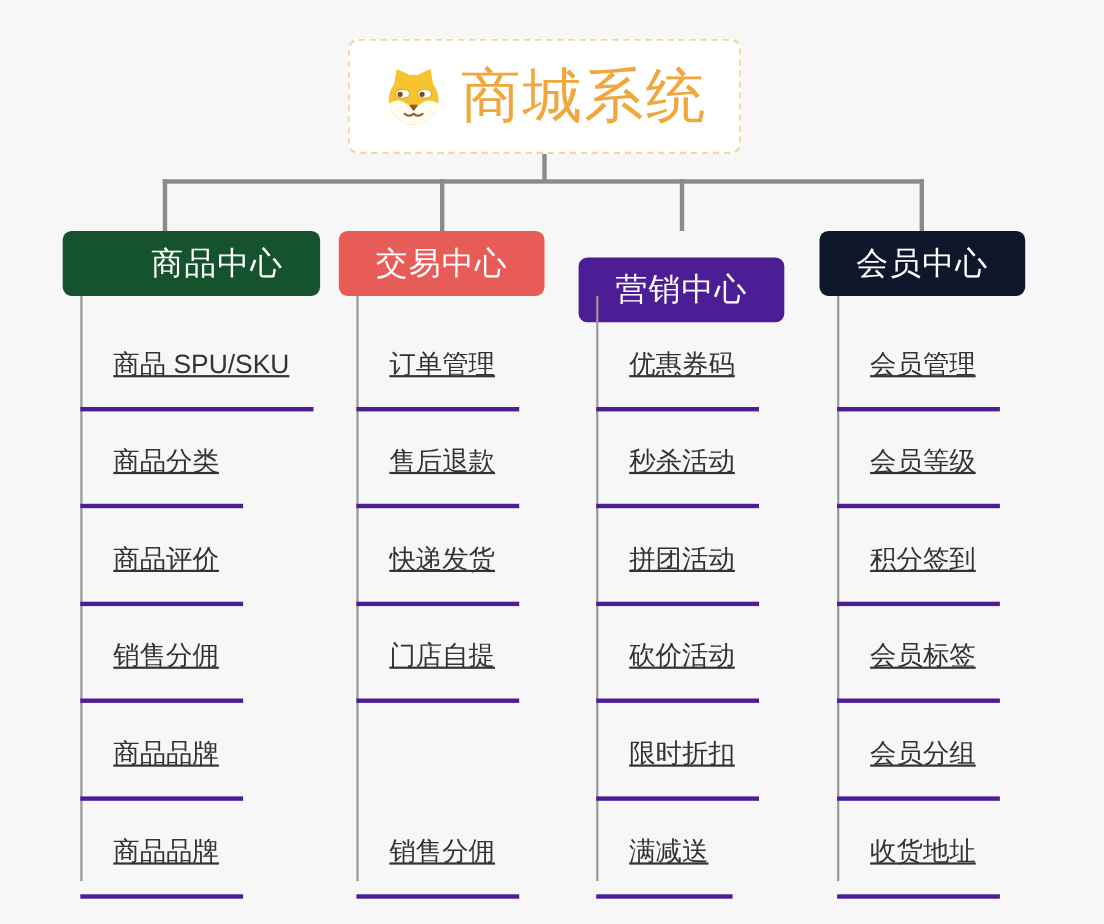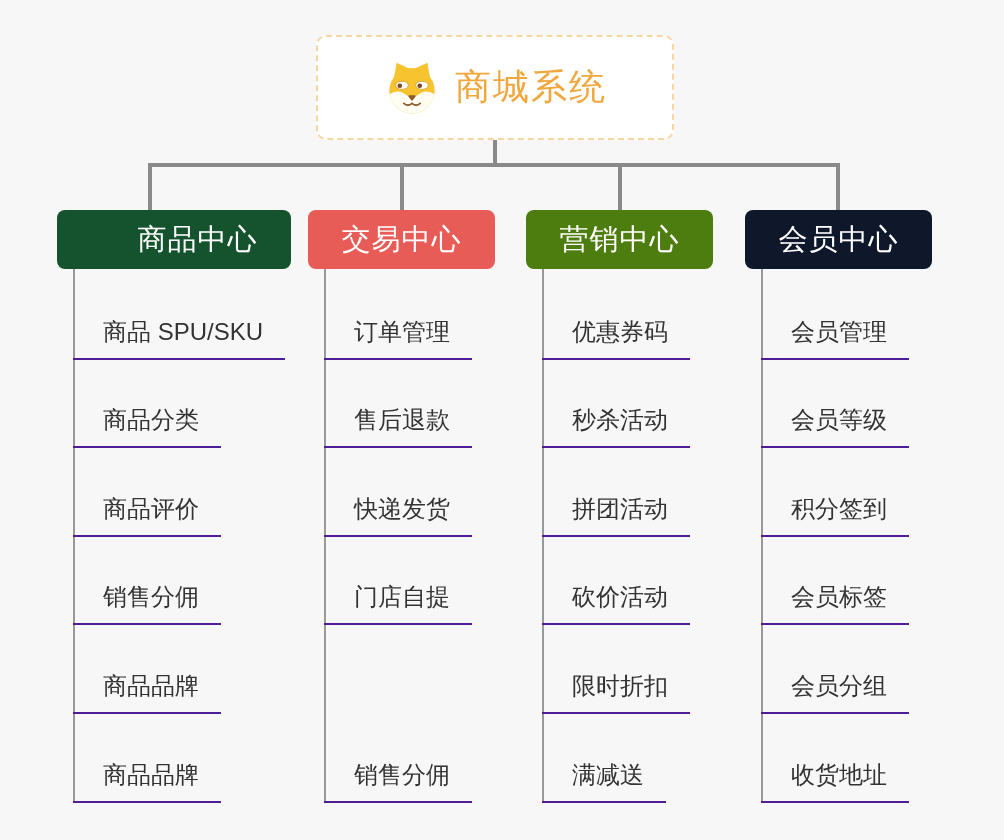--- a/index.html
+++ b/index.html
@@ -12,37 +12,37 @@
   .stem{left:493px;top:140px;width:4px;height:26px;}
   .hbar{left:148px;top:163px;width:692px;height:4px;}
   .drop{top:163px;width:4px;height:47px;}
   .d1{left:148px}.d2{left:400px}.d3{left:618px}.d4{left:836px}
   
   .root{
     position:absolute;left:316px;top:35px;width:358px;height:105px;box-sizing:border-box;
     background:#ffffff;border:2px dashed #f6d7a0;border-radius:10px;
     display:flex;align-items:center;justify-content:center;gap:14px;
   }
-  .root-title{font-size:36px;color:#f0a73d;letter-spacing:2px;}
+  .root-title{font-size:54px;color:#f0a73d;letter-spacing:2px;}
   .dog{display:flex;align-items:center;}
   
   .bnode{
     position:absolute;top:210px;width:187px;height:59px;border-radius:8px;
     display:flex;align-items:center;justify-content:center;
     color:#ffffff;font-size:29px;letter-spacing:1px;
   }
   .b1{left:57px}.b2{left:308px}.b3{left:526px}.b4{left:745px}
   
   .col{position:absolute;top:269px;width:235px;height:536px;}
   .c1{left:73px}.c2{left:324px}.c3{left:542px}.c4{left:761px}
   .spine{position:absolute;left:0;top:0;width:2px;height:532px;background:#999999;}
   .item{
     position:absolute;left:0;white-space:nowrap;
     font-size:24px;line-height:28px;color:#333333;
-    padding:0 22px 12px 30px;border-bottom:2px solid #4c1d95;
+    padding:0 22px 24px 30px;border-bottom:4px solid #4c1d95;text-decoration:underline;
   }
   .r0{top:49px}.r1{top:137px}.r2{top:226px}.r3{top:314px}.r4{top:403px}.r5{top:492px}
 </style>
 </head>
 <body>
 
 <div class="canvas">
 
   <div class="conn stem"></div>
   <div class="conn hbar"></div>
@@ -73,21 +73,21 @@
     </span>
     <span class="root-title" style="color: rgb(240, 167, 61);">商城系统</span>
   </div>
 
   <div class="bnode b1" style="background-color: #14532d; padding-left: 47px;">
     <span>商品中心</span>
   </div>
   <div class="bnode b2" style="background-color: rgb(232, 92, 87);">
     <span>交易中心</span>
   </div>
-  <div class="bnode b3" style="background-color: #4d7c0f;">
+  <div class="bnode b3" style="background-color: #4c1d95; margin-top: 24px;">
     <span>营销中心</span>
   </div>
   <div class="bnode b4" style="background-color: #0f172a;">
     <span>会员中心</span>
   </div>
 
   <div class="col c1">
     <div class="spine"></div>
     <div class="item r0">商品 SPU/SKU</div>
     <div class="item r1">商品分类</div>

